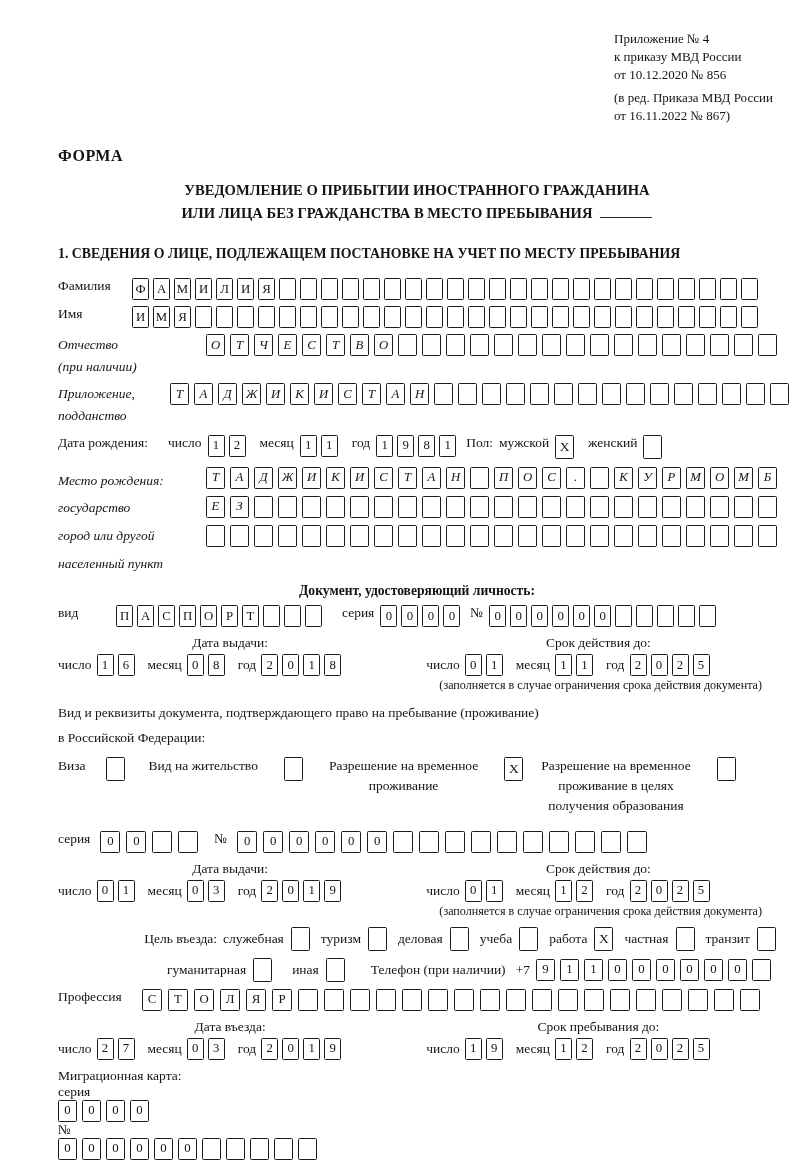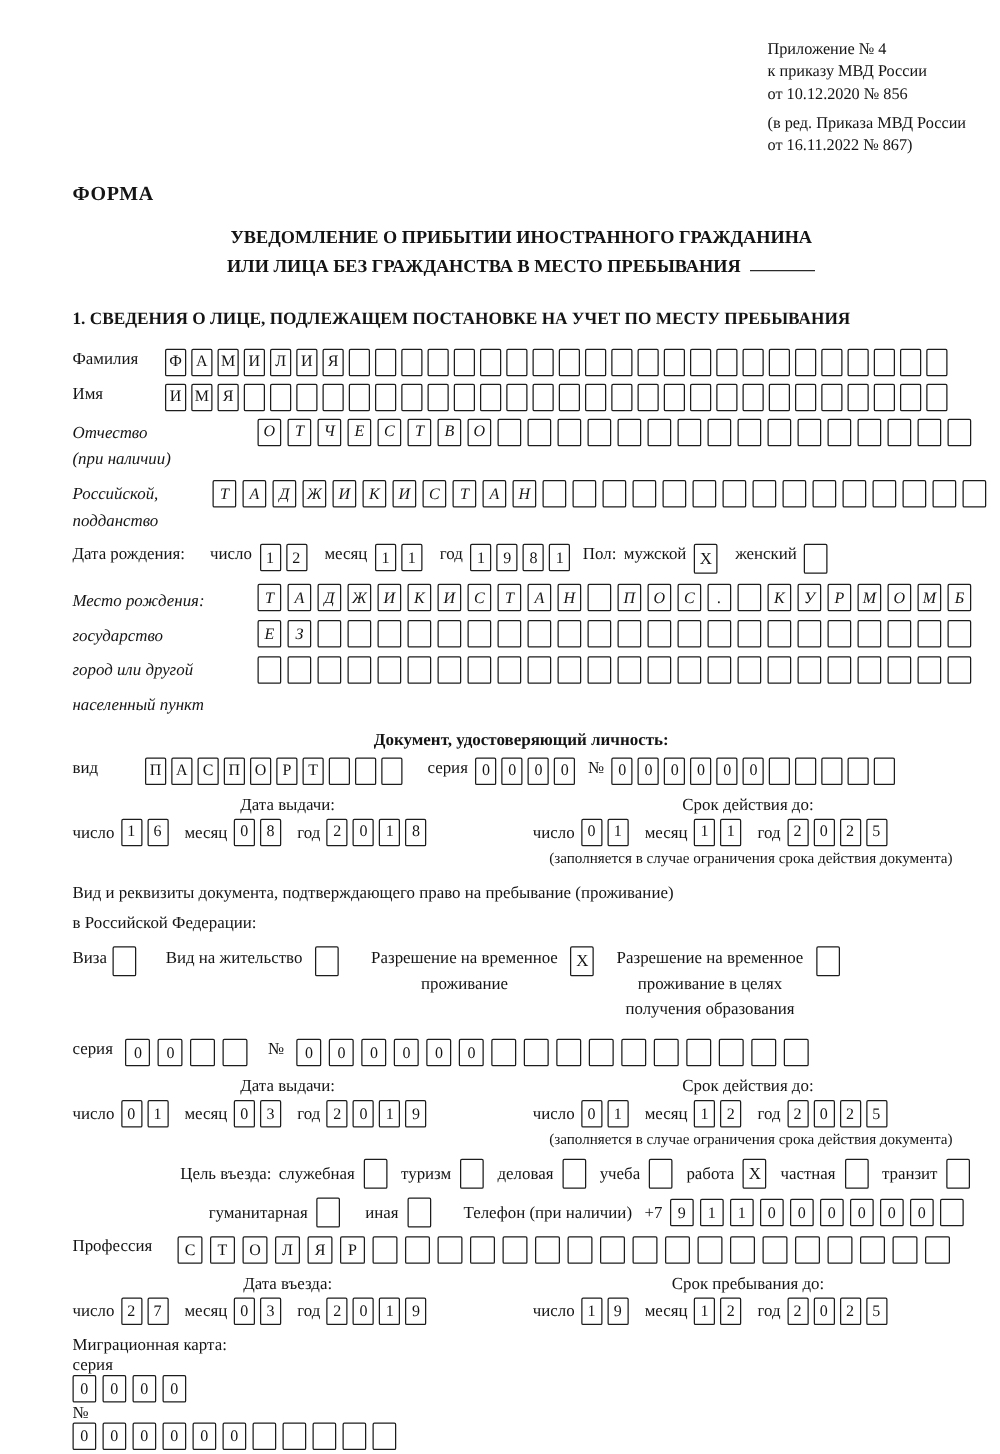--- a/index.html
+++ b/index.html
@@ -44,21 +44,21 @@
   .dg{display:flex;flex-direction:column;}
   .dg-head{text-align:center;padding-left:48px;margin-bottom:3px;}
   .dg-row{display:flex;align-items:center;}
   .dg-row .sl{margin-right:5px;}
   .dg-row .cells{margin-right:9px;}
   .note-right{text-align:right;font-size:12.1px;padding-right:14px;margin-bottom:8px;margin-top:2px;}
   .center-bold{text-align:center;font-weight:bold;font-size:13.6px;margin:6px 0 6px 0;}
   .intro{line-height:1.8;margin-top:4px;}
   
   .opts{display:flex;align-items:flex-start;margin-top:6px;margin-bottom:14px;}
-  .opt{display:flex;align-items:flex-start;}
+  .opt{display:flex;align-items:flex-start;gap:16px;}
   .opt .olbl{line-height:1.5;}
   .opt .olbl.c{text-align:center;}
   .opt .chk{margin-left:10px;margin-top:1px;}
   
   .purp{display:flex;align-items:center;margin-bottom:7px;justify-content:flex-end;}
   .purp .pitem{display:flex;align-items:center;margin-right:11px;}
   .purp .pitem .chk{margin-left:7px;}
   .indent2{padding-left:62px;}
   
   .rep{display:flex;align-items:flex-start;margin-top:6px;}
@@ -192,21 +192,21 @@
         <span class="cell"></span>
         <span class="cell"></span>
         <span class="cell"></span>
         <span class="cell"></span>
         <span class="cell"></span>
       </span>
   </div>
 
   <div class="frow-top">
     <span class="lblcol" style="width:112px;">
-      <div>Российской,</div>
+      <div>Приложение,</div>
       <div>подданство</div>
     </span>
     <span class="cells cells-md">
         <span class="cell">Т</span>
         <span class="cell">А</span>
         <span class="cell">Д</span>
         <span class="cell">Ж</span>
         <span class="cell">И</span>
         <span class="cell">К</span>
         <span class="cell">И</span>

